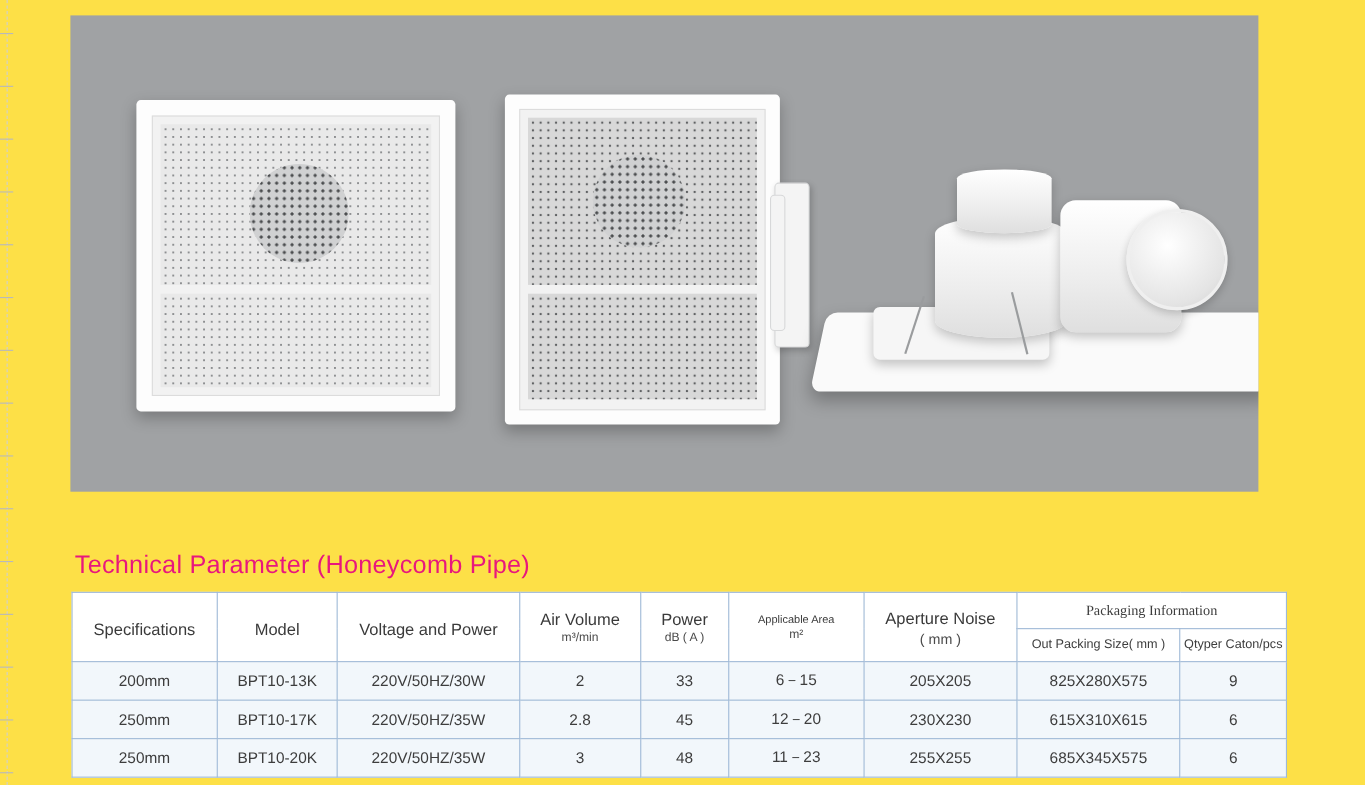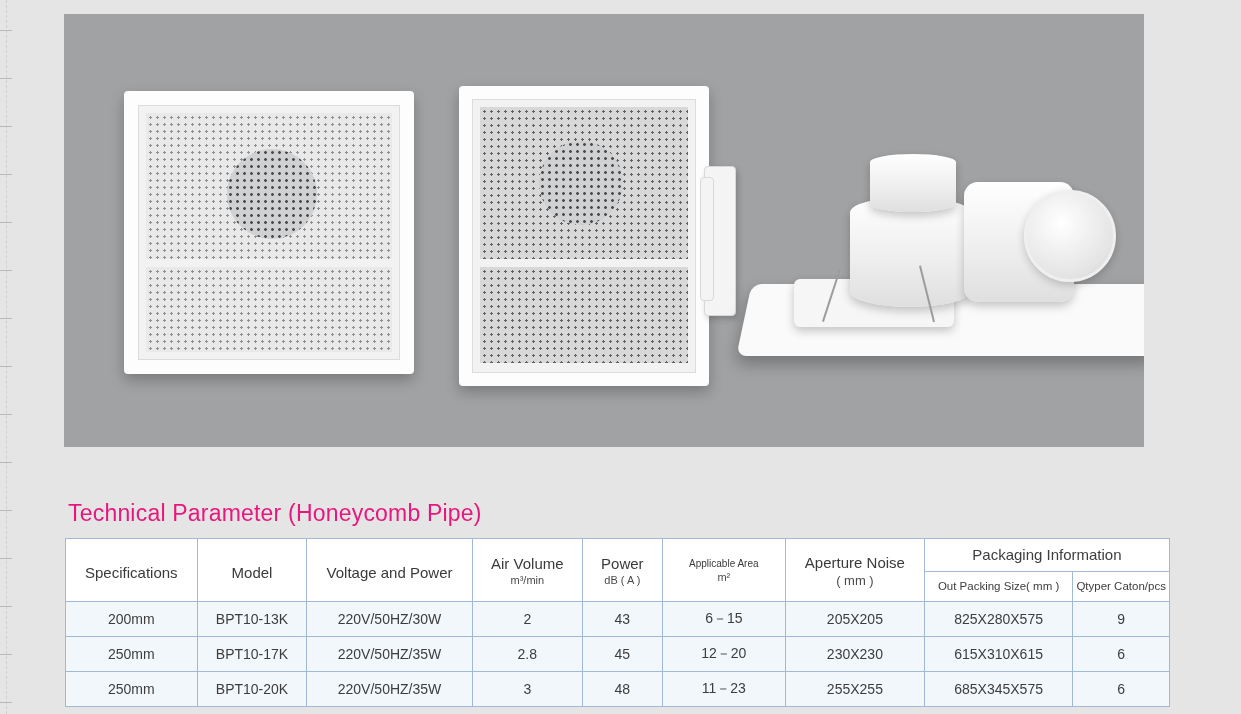--- a/index.html
+++ b/index.html
@@ -11,21 +11,21 @@
     width: 1241px;
     height: 714px;
     font-family: "Liberation Sans", sans-serif;
     position: relative;
     overflow: hidden;
   }
   .page {
     position: relative;
     width: 1241px;
     height: 714px;
-    background: #e5e5e5;
+    background: #fde047;
   }
   
   .margin-rule {
     position: absolute;
     left: 0;
     width: 12px;
     border-top: 1px solid #b9b9b9;
   }
   .margin-vline {
     position: absolute;
@@ -157,21 +157,22 @@
     color: #4a4a4a;
     padding-bottom: 5px;
   }
   .hdr-cell {
     height: 62px;
     vertical-align: middle;
     padding: 0 4px;
   }
   .pack-top {
     height: 28px;
-    font-size: 15px;
+    font-size: 13px;
+    font-family: Liberation Serif, serif;
   }
   .pack-sub {
     height: 28px;
     font-size: 11.5px;
     padding: 0 3px;
   }
   td.body-cell {
     height: 32px;
     font-size: 14px;
     color: #4d4d4d;
@@ -264,21 +265,21 @@
         <td class="pack-sub" style="width:145px">Out Packing Size( mm )</td>
         <td class="pack-sub" style="width:92px">Qtyper Caton/pcs</td>
       </tr>
     </thead>
     <tbody>
       <tr>
         <td class="body-cell">200mm</td>
         <td class="body-cell">BPT10-13K</td>
         <td class="body-cell">220V/50HZ/30W</td>
         <td class="body-cell">2</td>
-        <td class="body-cell">43</td>
+        <td class="body-cell">33</td>
         <td class="body-cell">6－15</td>
         <td class="body-cell">205X205</td>
         <td class="body-cell">825X280X575</td>
         <td class="body-cell">9</td>
       </tr>
       <tr>
         <td class="body-cell">250mm</td>
         <td class="body-cell">BPT10-17K</td>
         <td class="body-cell">220V/50HZ/35W</td>
         <td class="body-cell">2.8</td>

